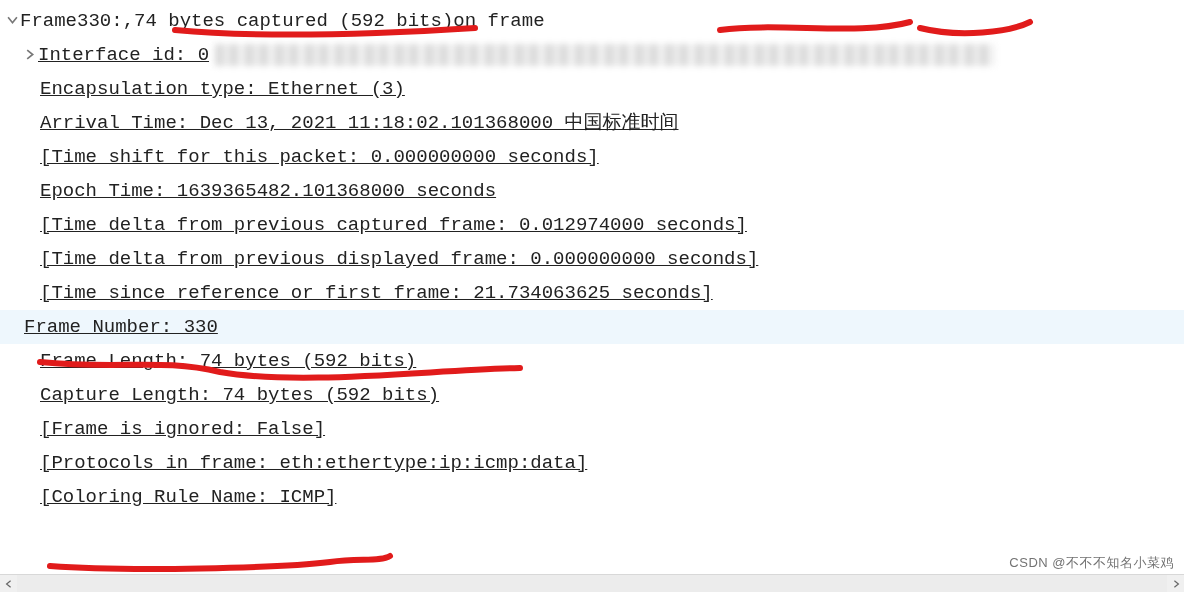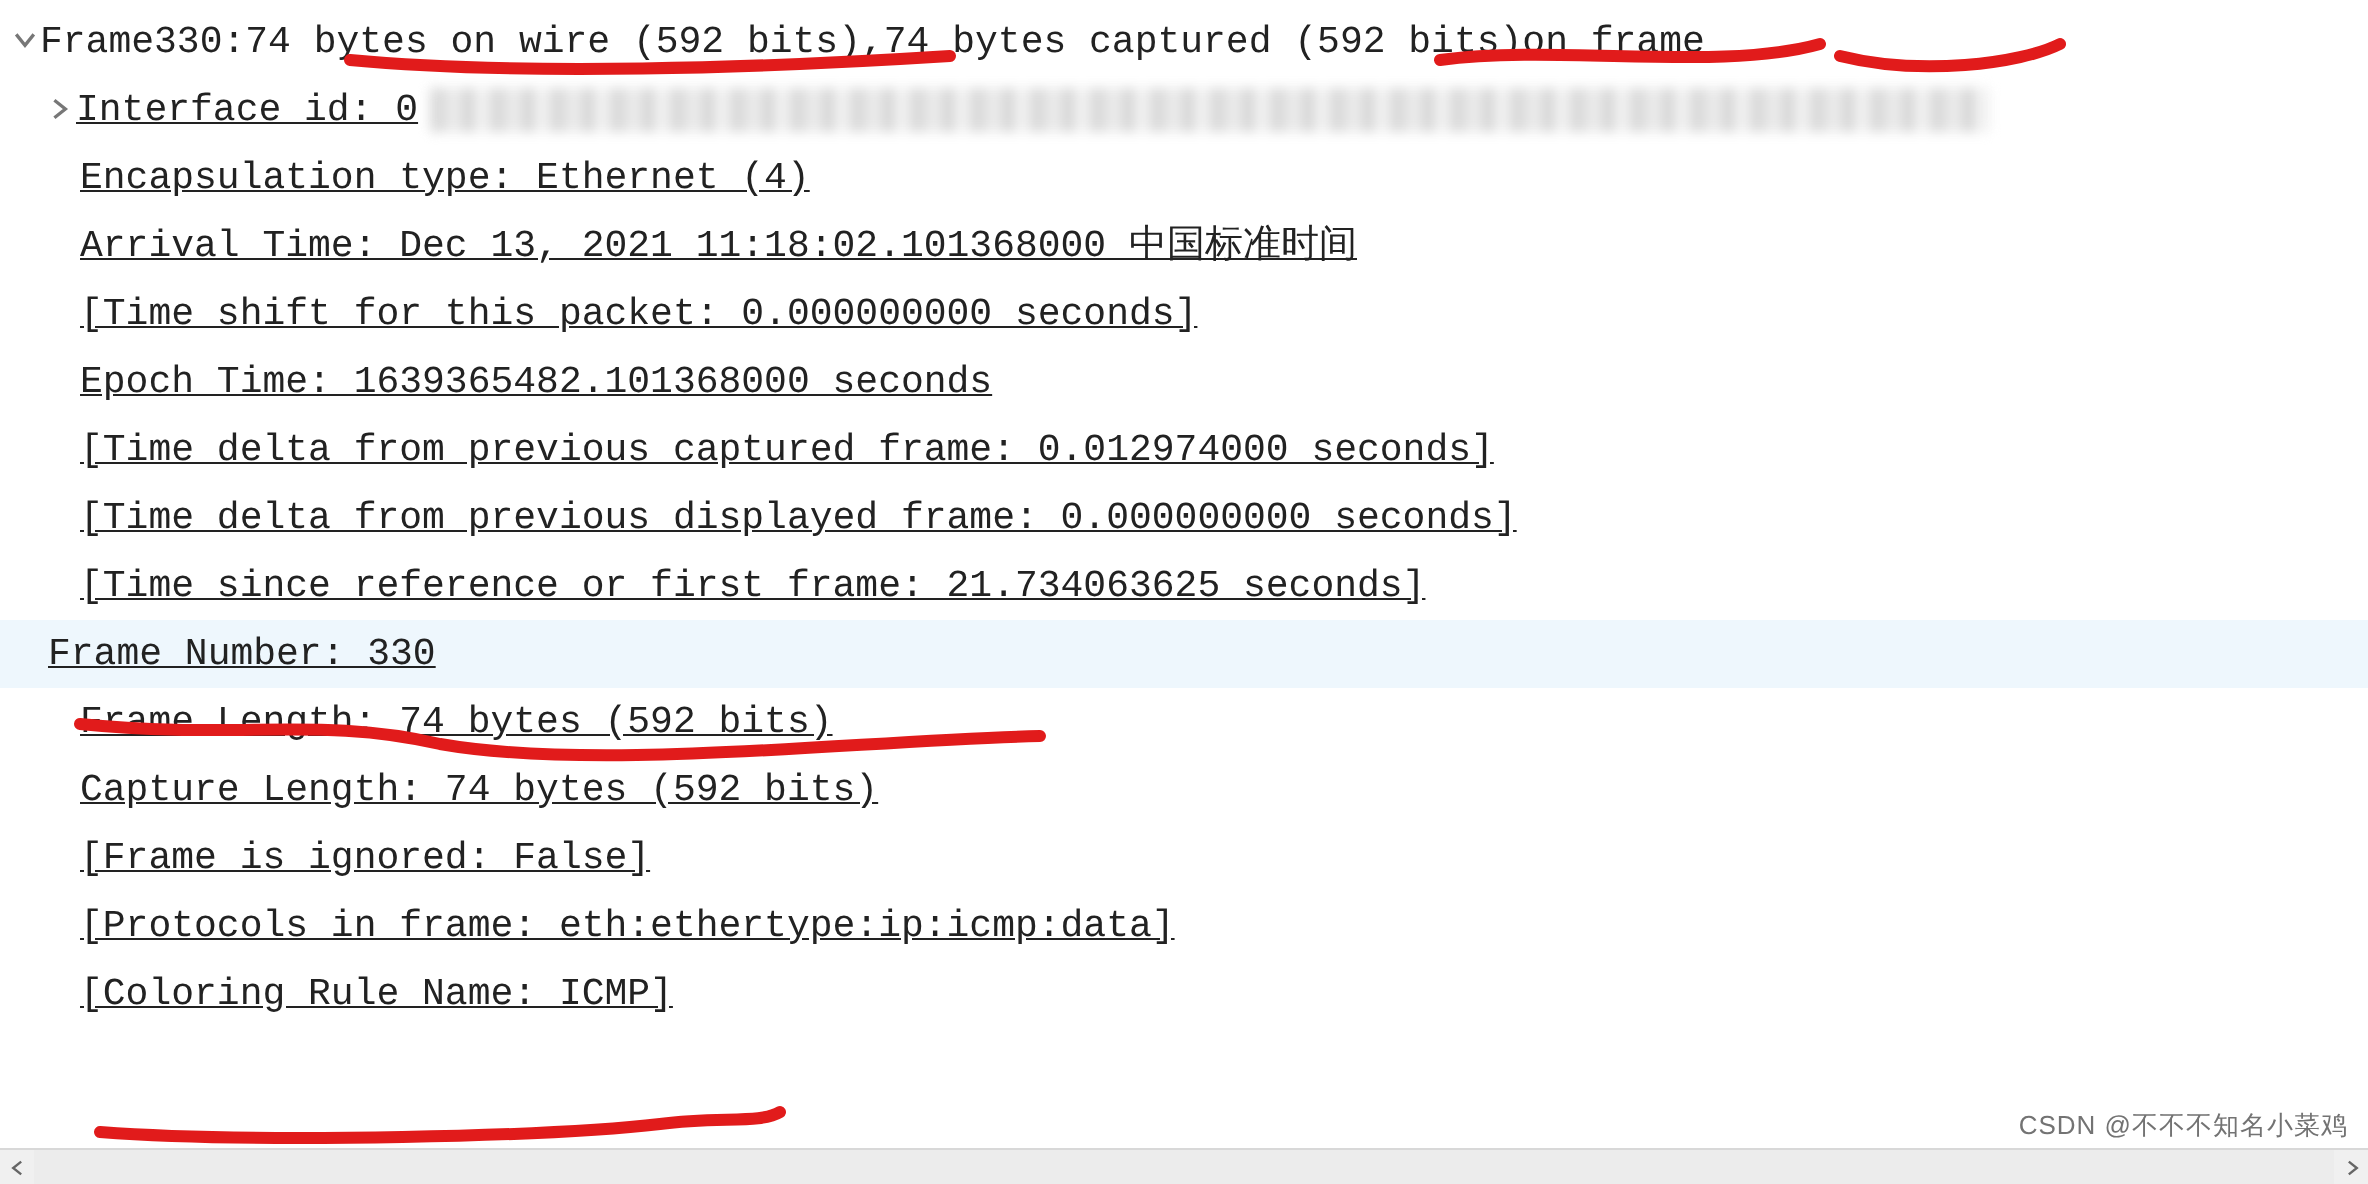--- a/index.html
+++ b/index.html
@@ -125,39 +125,38 @@
   <div class="row">
     <span class="arrow">
       <svg viewBox="0 0 10 10">
           <path d="M1 2 L5 7 L9 2" stroke="#777" stroke-width="1.5" fill="none"></path>
         </svg>
     </span>
     <span class="lvl1-text">
       <span>Frame </span>
       <span>330</span>
       <span>: </span>
-      <span>74 bytes on wire (592 bits)</span>
       <span>, </span>
       <span>74 bytes captured (592 bits)</span>
       <span> on frame</span>
     </span>
   </div>
 
   <div class="row lvl2-row">
     <span class="arrow">
       <svg viewBox="0 0 10 10">
           <path d="M2 1 L7 5 L2 9" stroke="#777" stroke-width="1.5" fill="none"></path>
         </svg>
     </span>
     <span>Interface id: 0 </span>
     <span class="blur-strip"></span>
   </div>
 
   <div class="row lvl2-row">
-    <span>Encapsulation type: Ethernet (4)</span>
+    <span>Encapsulation type: Ethernet (3)</span>
   </div>
 
   <div class="row lvl2-row">
     <span>Arrival Time: Dec 13, 2021 11:18:02.101368000 中国标准时间</span>
   </div>
 
   <div class="row lvl2-row">
     <span>[Time shift for this packet: 0.000000000 seconds]</span>
   </div>
 

